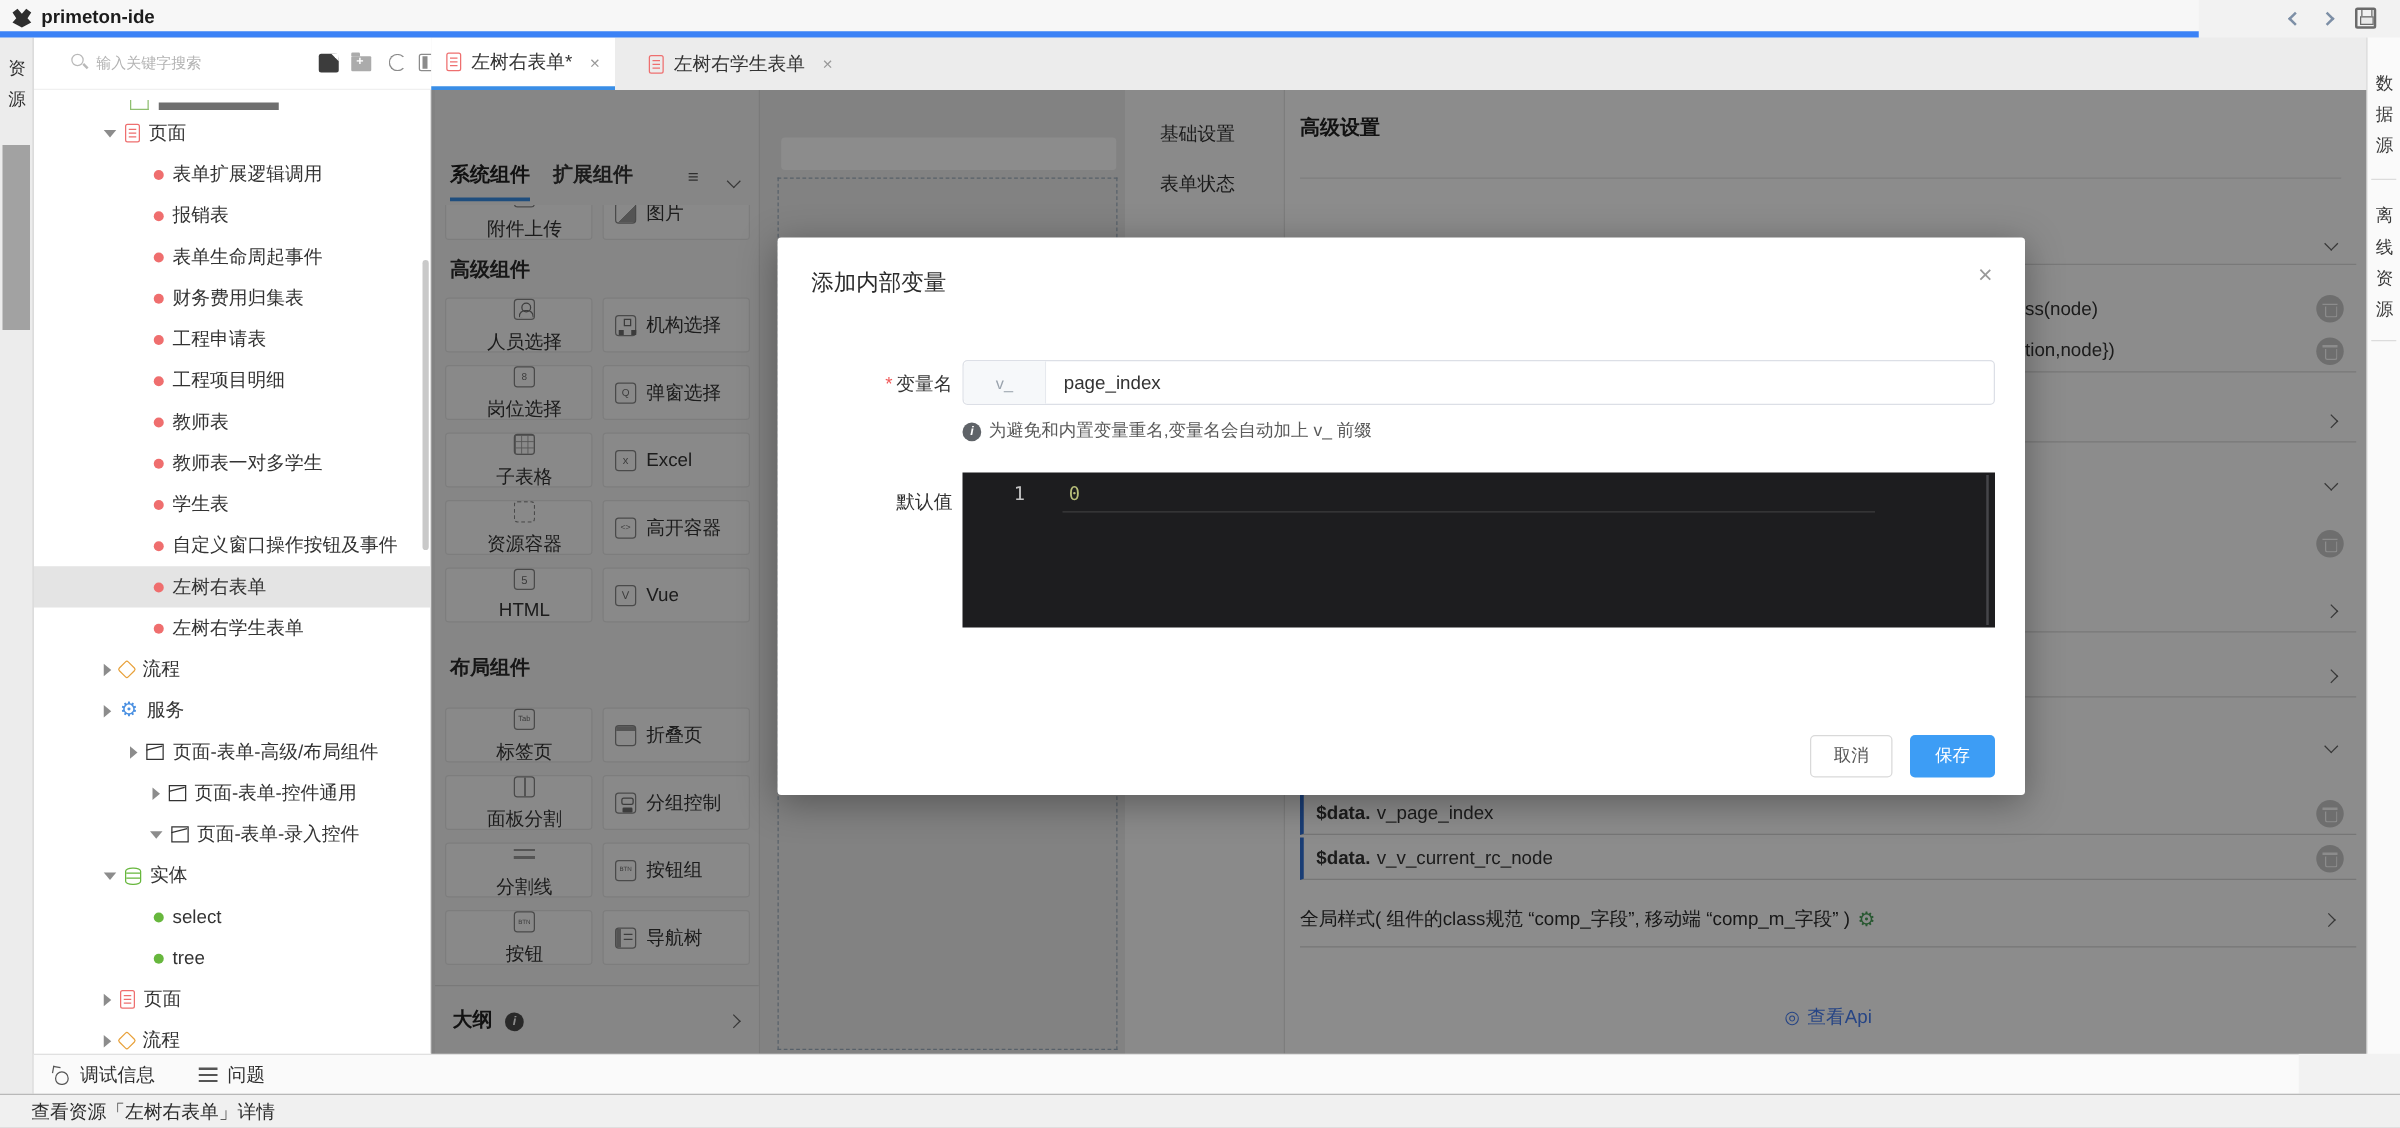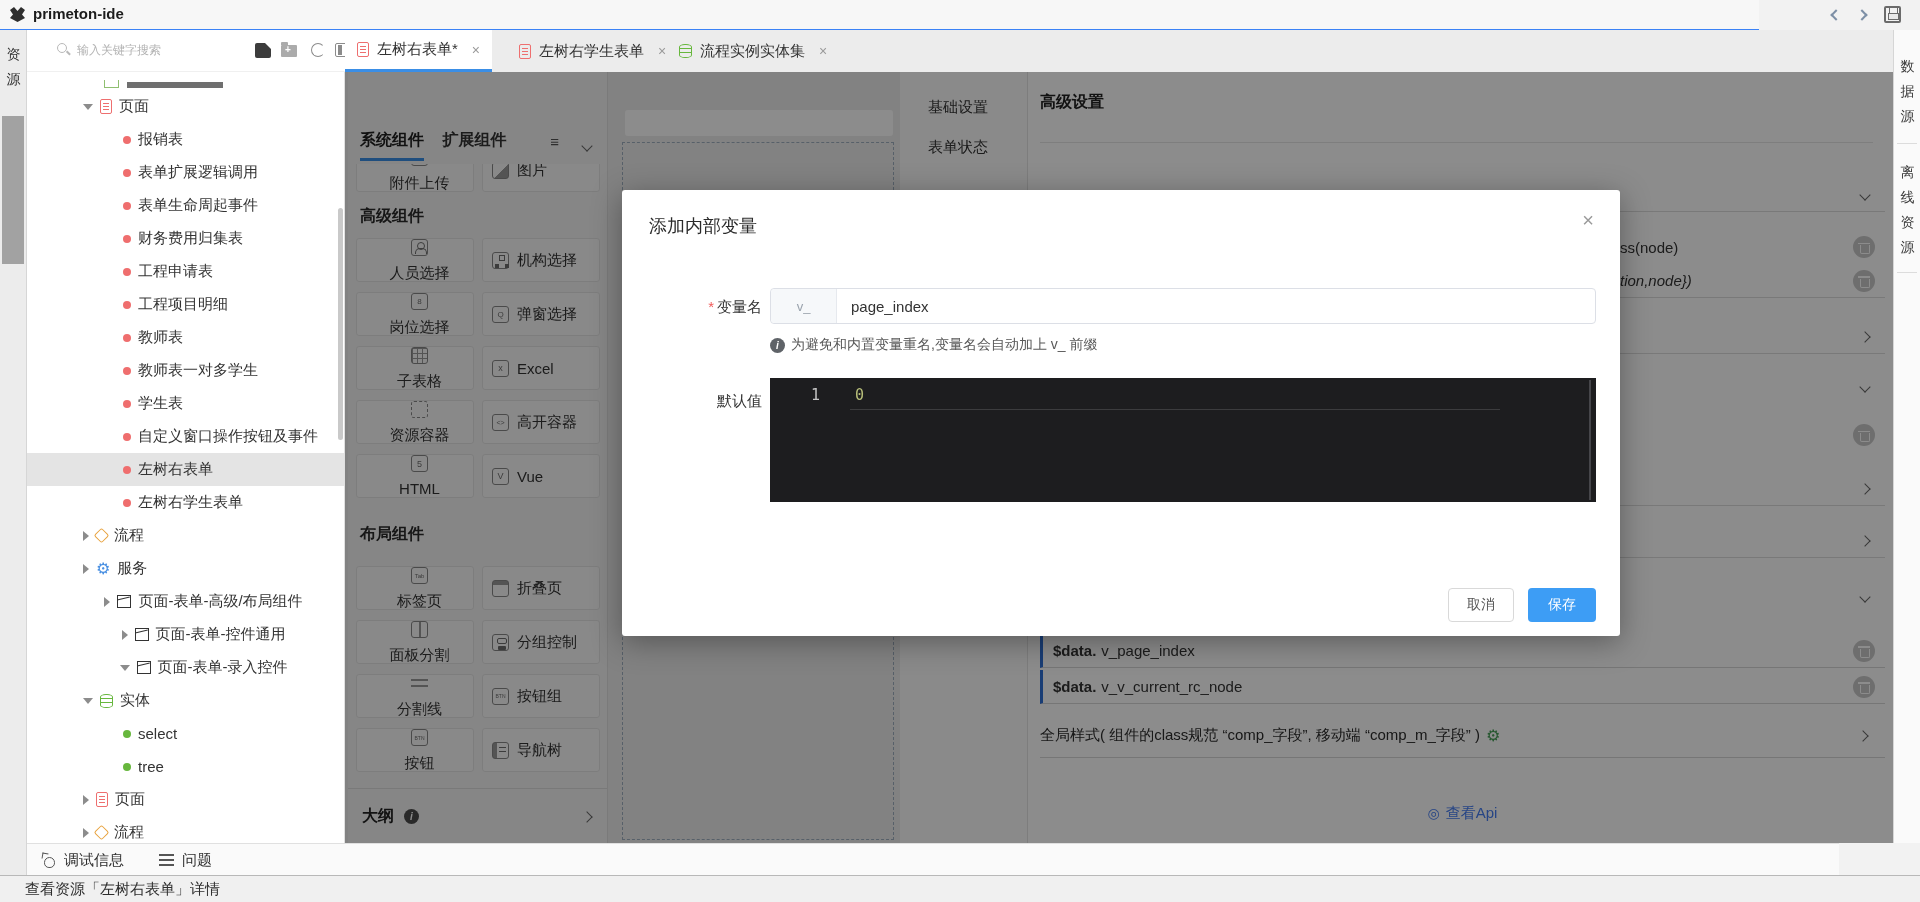--- a/index.html
+++ b/index.html
@@ -1,20 +1,20 @@
 <!DOCTYPE html>
 <html><head>
 <meta charset="utf-8">
 <style>
   * { margin:0; padding:0; box-sizing:border-box; }
   html,body { width:1920px; height:902px; font-family:"Liberation Sans","DejaVu Sans",sans-serif; background:#f2f2f2; overflow:hidden; }
   #app { position:relative; width:1920px; height:902px; background:#f2f2f2; overflow:hidden; }
 
   
-  .titlebar { position:absolute; left:0; top:0; width:1759px; height:30px; background:#f7f7f7; border-bottom:1px solid #3b82f6; z-index:20; }
+  .titlebar { position:absolute; left:0; top:0; width:1759px; height:30px; background:#f7f7f7; border-bottom:5px solid #3b82f6; z-index:20; }
   .logo { position:absolute; left:8px; top:5px; width:19px; height:19px; }
   .app-title { position:absolute; left:33px; top:5px; font-size:15px; font-weight:700; color:#1c1c1c; }
   .nav-chev { position:absolute; top:11px; width:8px; height:8px; border-left:2px solid #7d8fa6; border-bottom:2px solid #7d8fa6; }
   .nav-back { left:1832px; transform:rotate(45deg); }
   .nav-fwd  { left:1858px; transform:rotate(225deg); }
   .save-icon { position:absolute; left:1884px; top:6px; width:17px; height:17px; border:2px solid #6b6b6b; border-radius:2px; }
   .save-icon::before { content:""; position:absolute; left:3px; top:-1px; width:7px; height:6px; border:1.5px solid #6b6b6b; border-top:none; }
   .save-icon::after { content:""; position:absolute; left:2px; bottom:1px; width:9px; height:5px; background:#e9e9e9; border:1px solid #6b6b6b; }
 
   
@@ -211,44 +211,39 @@
     <div class="etab active" style="left:0px;">
       <span class="i-doc"></span>
       <span>左树右表单*</span>
       <span class="x-icon"></span>
     </div>
     <div class="etab" style="left:162px;">
       <span class="i-doc"></span>
       <span>左树右学生表单</span>
       <span class="x-icon"></span>
     </div>
-    <div class="etab" style="left:322px;">
-      <span class="i-db"></span>
-      <span>流程实例实体集</span>
-      <span class="x-icon"></span>
-    </div>
   </div>
 
   <div class="tree">
     <div class="tfrag">
         <span class="fi"></span>
         <span class="fb"></span>
       </div>
     <div class="trow lv1">
         <span class="arr exp"></span>
         <span class="i-doc"></span>
         <span>页面</span>
       </div>
     <div class="trow lv2">
         <span class="bullet b-red"></span>
+        <span>表单扩展逻辑调用</span>
+      </div>
+    <div class="trow lv2">
+        <span class="bullet b-red"></span>
         <span>报销表</span>
-      </div>
-    <div class="trow lv2">
-        <span class="bullet b-red"></span>
-        <span>表单扩展逻辑调用</span>
       </div>
     <div class="trow lv2">
         <span class="bullet b-red"></span>
         <span>表单生命周起事件</span>
       </div>
     <div class="trow lv2">
         <span class="bullet b-red"></span>
         <span>财务费用归集表</span>
       </div>
     <div class="trow lv2">
@@ -444,21 +439,21 @@
       <div class="stitle">高级设置</div>
       <div class="sdivider"></div>
 
       <div class="frow bbot" style="top:106px;">
           <span class="chev d" style="position:absolute;right:16px;"></span>
         </div>
       <div class="frow" style="top:158px;">
           <span>ss(node)</span>
           <span class="trash"></span>
         </div>
-      <div class="frow bbot" style="top:192px;font-style:italic;">
+      <div class="frow bbot" style="top:192px;">
           <span>tion,node})</span>
           <span class="trash"></span>
         </div>
       <div class="frow bbot" style="top:248px;">
           <span class="chev r" style="position:absolute;right:16px;"></span>
         </div>
       <div class="frow" style="top:298px;">
           <span class="chev d" style="position:absolute;right:16px;"></span>
         </div>
       <div class="frow" style="top:346px;">

